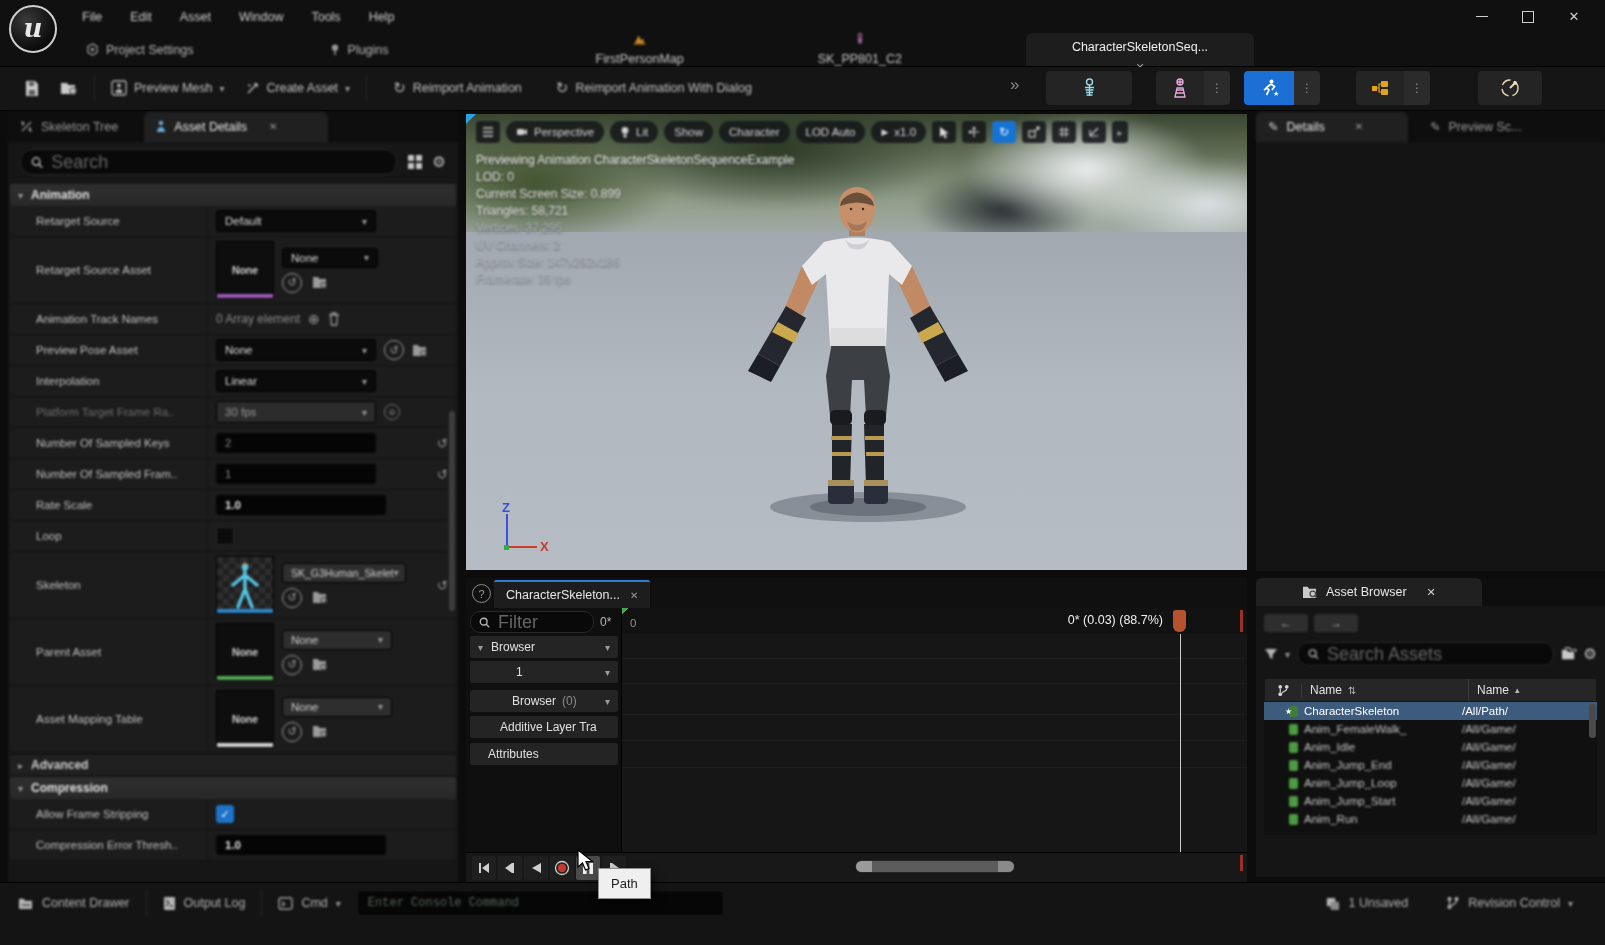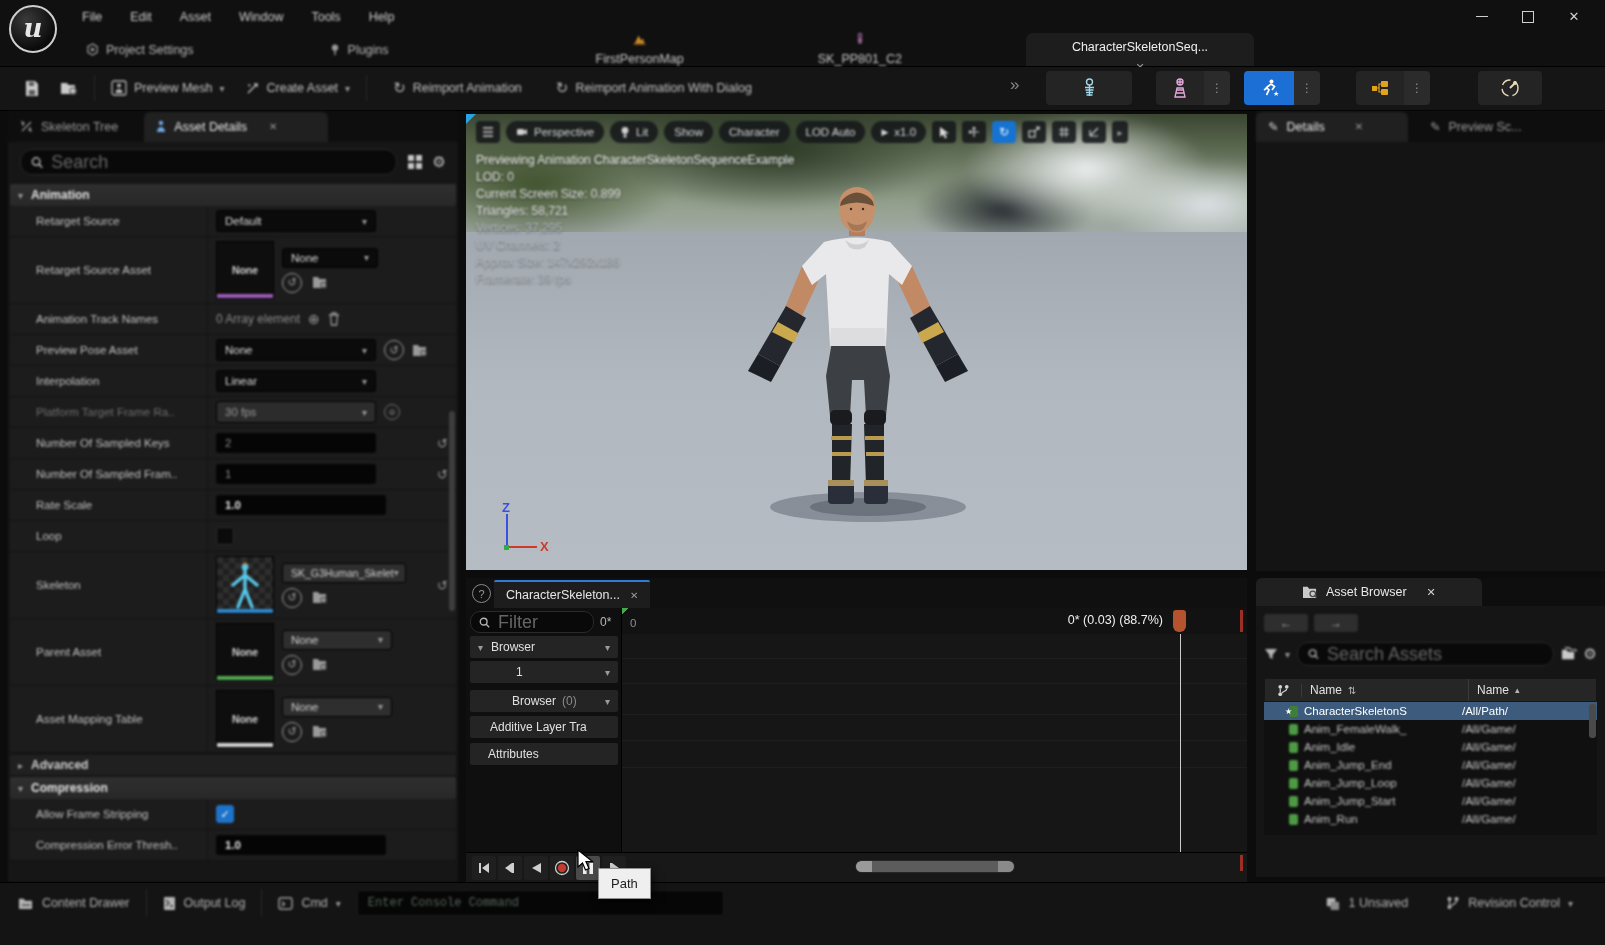--- a/index.html
+++ b/index.html
@@ -694,21 +694,21 @@
     <div class="trackbtn" style="top:83px;">
       <span style="margin-left:46px;">1</span>
       <span class="caret" style="margin-left:auto;margin-right:8px;">▾</span>
     </div>
     <div class="trackbtn" style="top:112px;">
       <span style="margin-left:42px;">Browser</span>
       <span style="margin-left:6px;color:#8a8a8a;">(0)</span>
       <span class="caret" style="margin-left:auto;margin-right:8px;">▾</span>
     </div>
     <div class="trackbtn" style="top:138px;white-space:nowrap;overflow:hidden;">
-      <span style="margin-left:20px;">Additive Layer Tra</span>
+      <span style="margin-left:30px;">Additive Layer Tra</span>
     </div>
     <div class="trackbtn" style="top:165px;">
       <span style="margin-left:18px;">Attributes</span>
     </div>
 
     <div class="abs" style="left:156px;top:30px;right:0;height:26px;background:#121212;border-bottom:1px solid #000;">
       <span class="abs" style="left:8px;top:9px;color:#8f8f8f;font-size:11.5px;">0</span>
       <div class="abs" style="left:0;top:0;width:6px;height:6px;background:linear-gradient(135deg,#3fae4a 50%,transparent 50%);"></div>
       <span class="abs" style="right:84px;top:5px;color:#f0f0f0;font-size:12.5px;">0* (0.03) (88.7%)</span>
       <div class="abs" style="right:61px;top:2px;width:13px;height:22px;background:#b5532f;border-radius:3px 3px 6px 6px;"></div>
@@ -836,21 +836,21 @@
         <span>Name</span>
         <span style="font-size:9px;color:#b5b5b5;">▴</span>
       </div>
     </div>
 
     <div style="margin:0 8px;background:#101010;height:133px;overflow:hidden;position:relative;">
       <div class="ab-row" style="background:#3d5c7d;color:#fff;">
         <span class="ab-ico" style="background:#3f7d3a;">
             <span style="position:absolute;left:-4px;top:1px;color:#fff;font-size:8px;">★</span>
           </span>
-        <span class="ab-name">CharacterSkeletonS</span>
+        <span class="ab-name">CharacterSkeleton</span>
         <span class="ab-path" style="color:#fff;">/All/Path/</span>
       </div>
       <div class="ab-row bl">
           <span class="ab-ico"></span>
           <span class="ab-name">Anim_FemaleWalk_</span>
           <span class="ab-path">/All/Game/</span>
         </div>
       <div class="ab-row bl">
           <span class="ab-ico"></span>
           <span class="ab-name">Anim_Idle</span>

